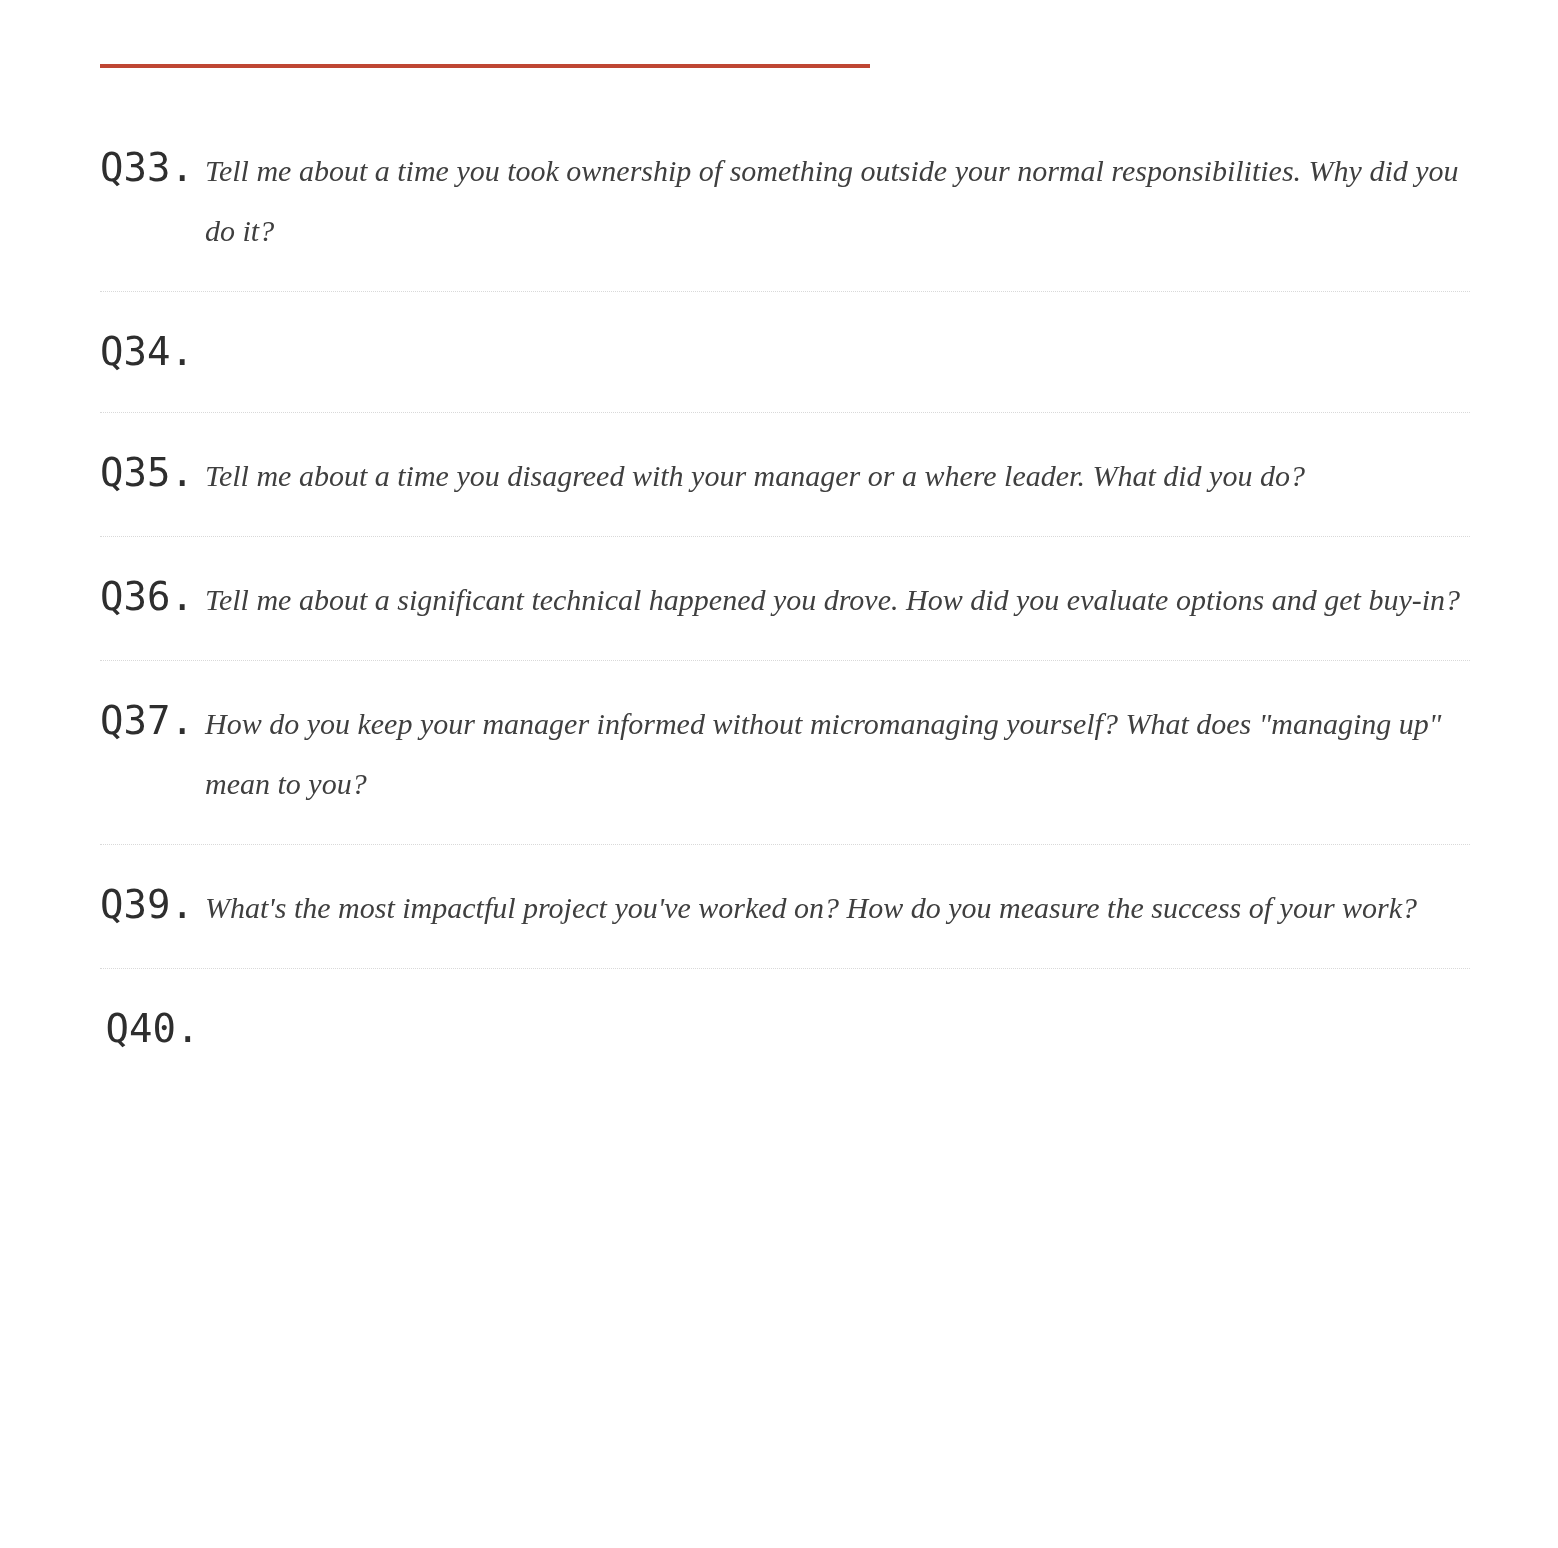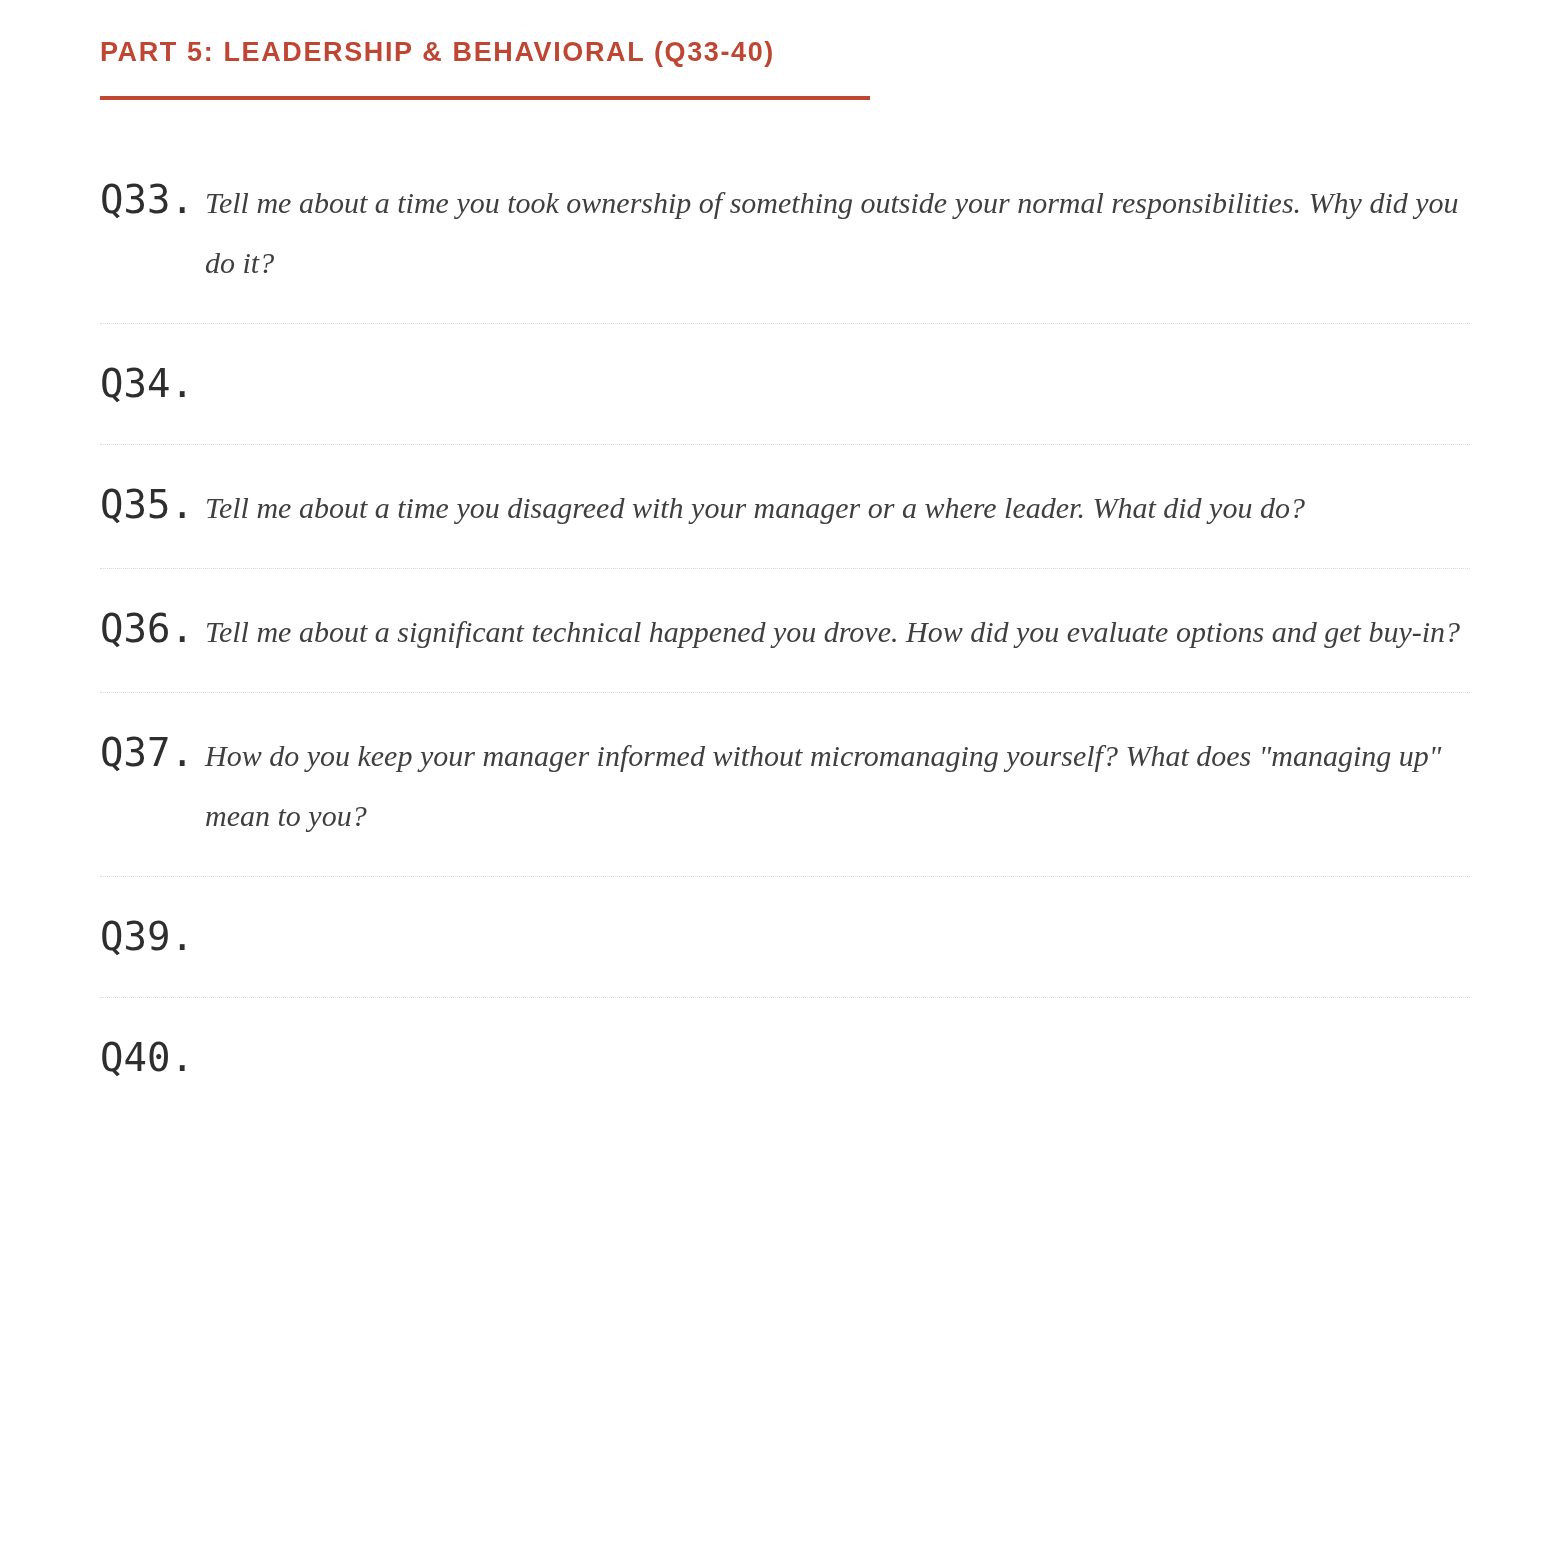--- a/index.html
+++ b/index.html
@@ -40,20 +40,21 @@
     margin-top: 40px;
   }
   .question-row {
     display: flex;
     align-items: baseline;
     padding: 30px 0;
     border-bottom: 1px dotted var(--divider);
   }
   .question-row:last-child {
     border-bottom: none;
+    text-align: center;
   }
   .q-label {
     flex: 0 0 105px;
     font-family: "DejaVu Sans Mono", monospace;
     font-size: 39px;
     line-height: 60px;
     color: var(--label);
   }
   .q-text {
     flex: 1 1 auto;
@@ -62,21 +63,20 @@
     font-style: italic;
     font-size: 30px;
     line-height: 60px;
     color: var(--text);
   }
 </style>
 </head>
 <body>
 
 <div class="doc">
-  <h2 class="section-title">PART 5: LEADERSHIP &amp; BEHAVIORAL (Q33-40)</h2>
   <div class="section-underline"></div>
   <div class="question-list" id="question-list">
   <div class="question-row">
     <span class="q-label">Q33.</span>
     <p class="q-text">Tell me about a time you took ownership of something outside your normal responsibilities. Why did you do it?</p>
   </div>
 
   <div class="question-row">
     <span class="q-label">Q34.</span>
   </div>
@@ -92,19 +92,20 @@
   </div>
 
   <div class="question-row">
     <span class="q-label">Q37.</span>
     <p class="q-text">How do you keep your manager informed without micromanaging yourself? What does "managing up" mean to you?</p>
   </div>
 
 
   <div class="question-row">
     <span class="q-label">Q39.</span>
+    <p class="q-text">What's the most impactful project you've worked on? How do you measure the success of your work?</p>
   </div>
 
   <div class="question-row">
     <span class="q-label">Q40.</span>
   </div>
 </div>
 </div>
 
 </body></html>

